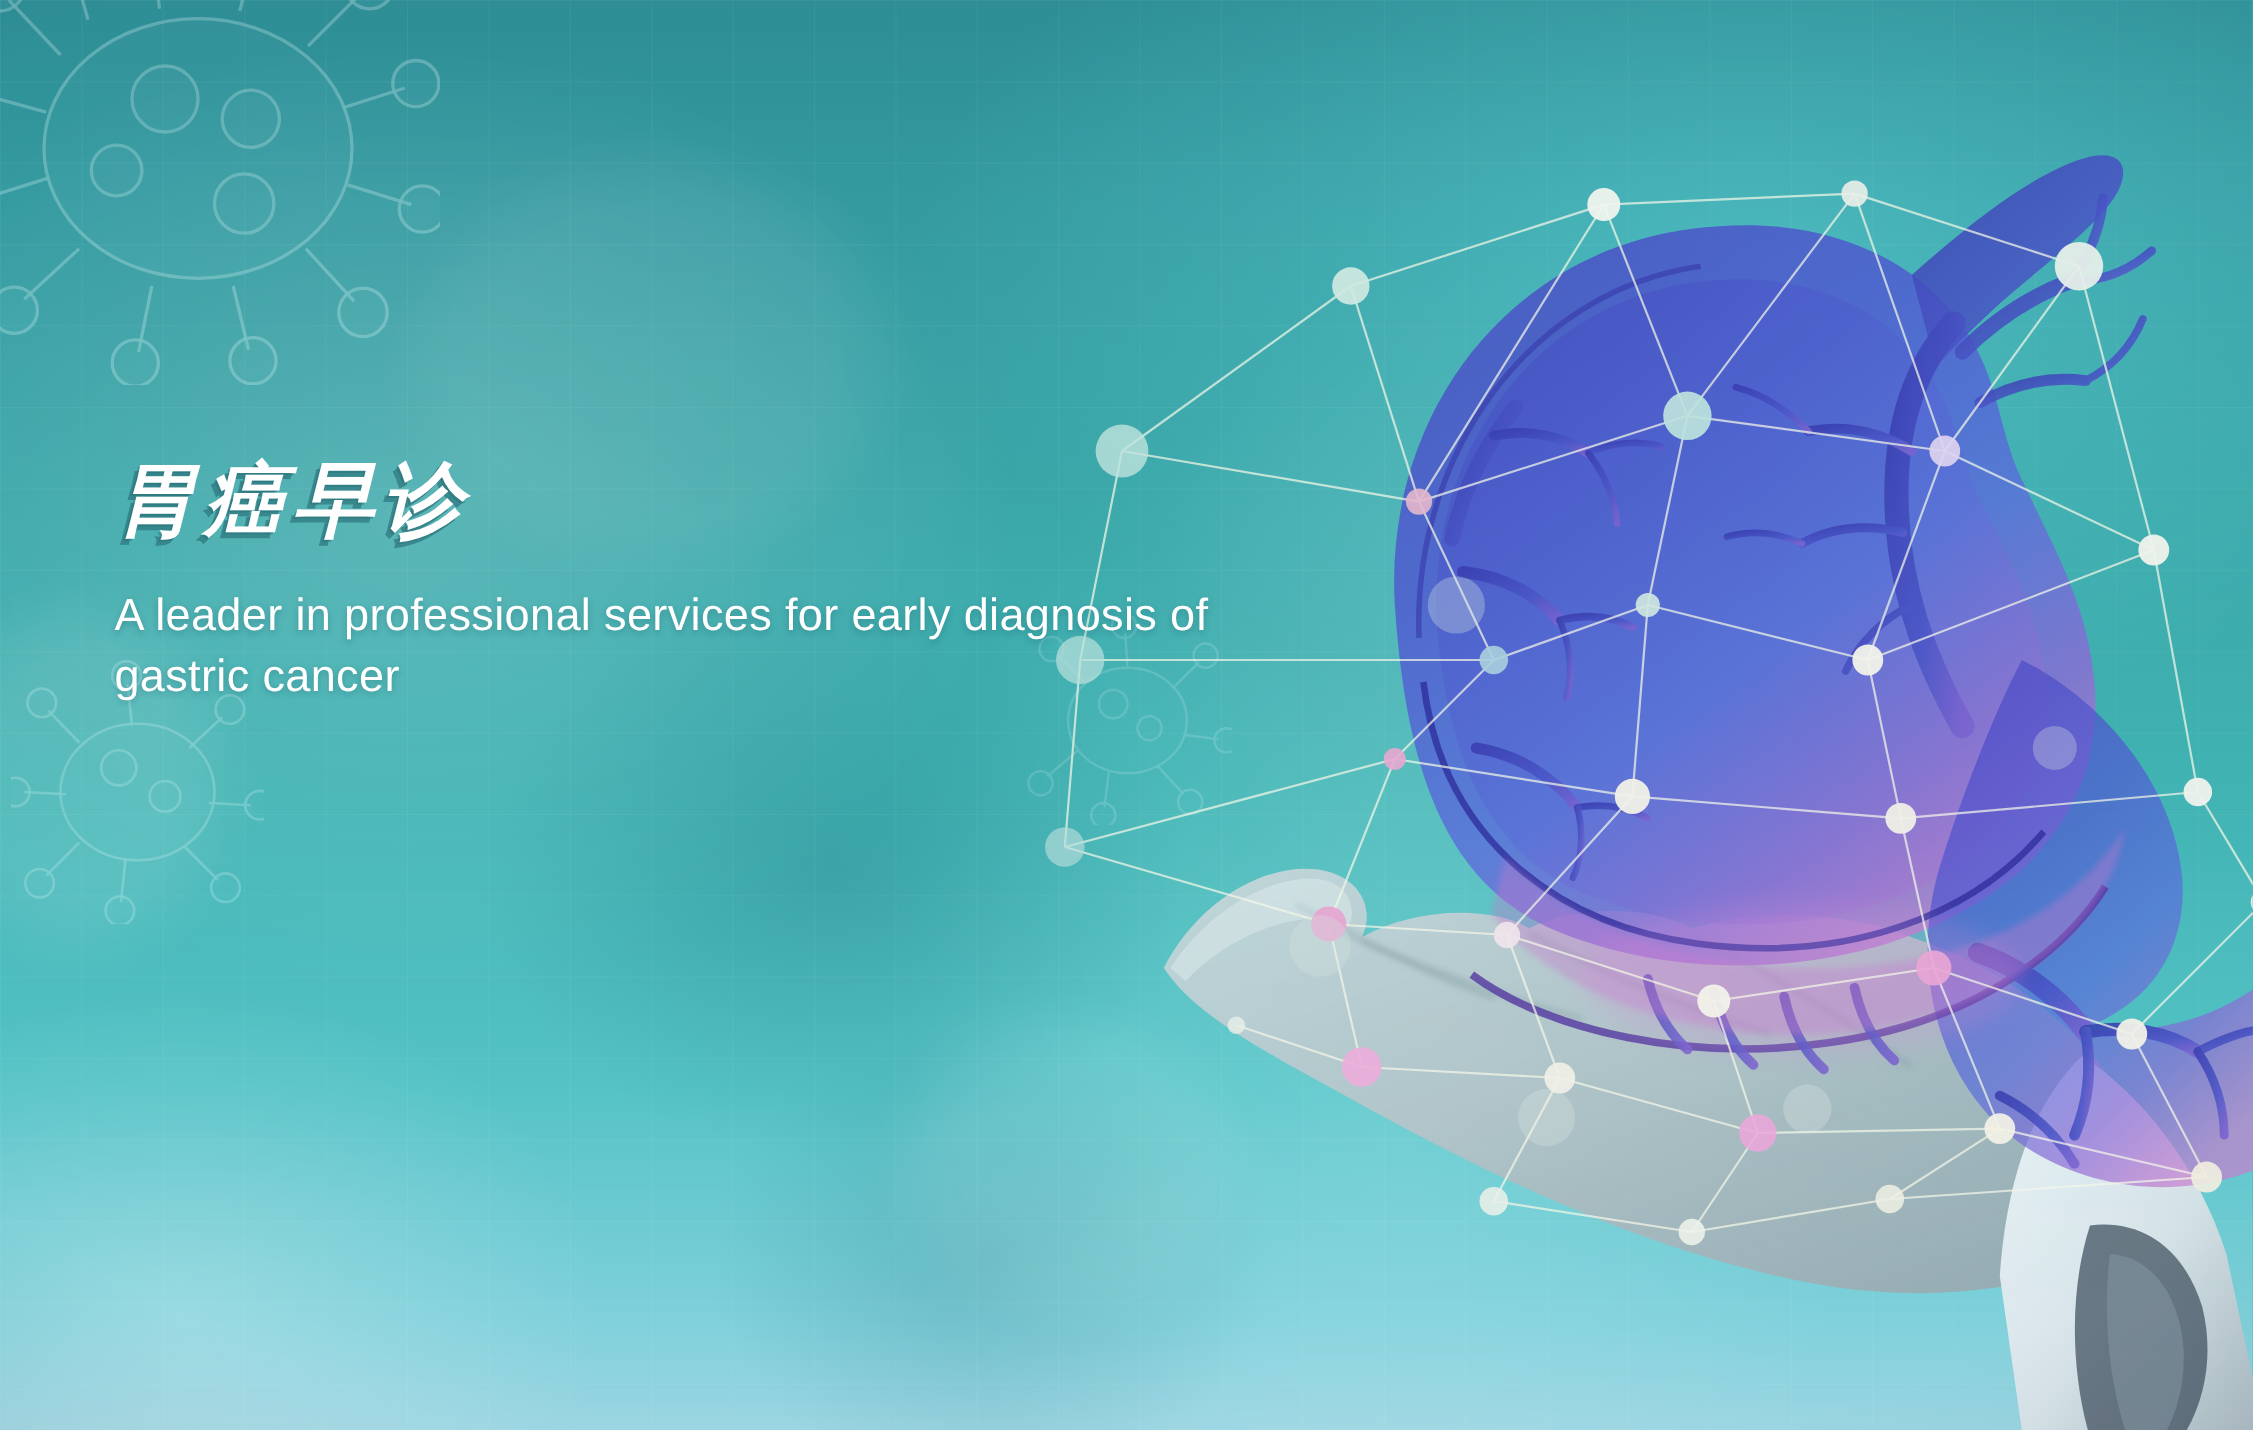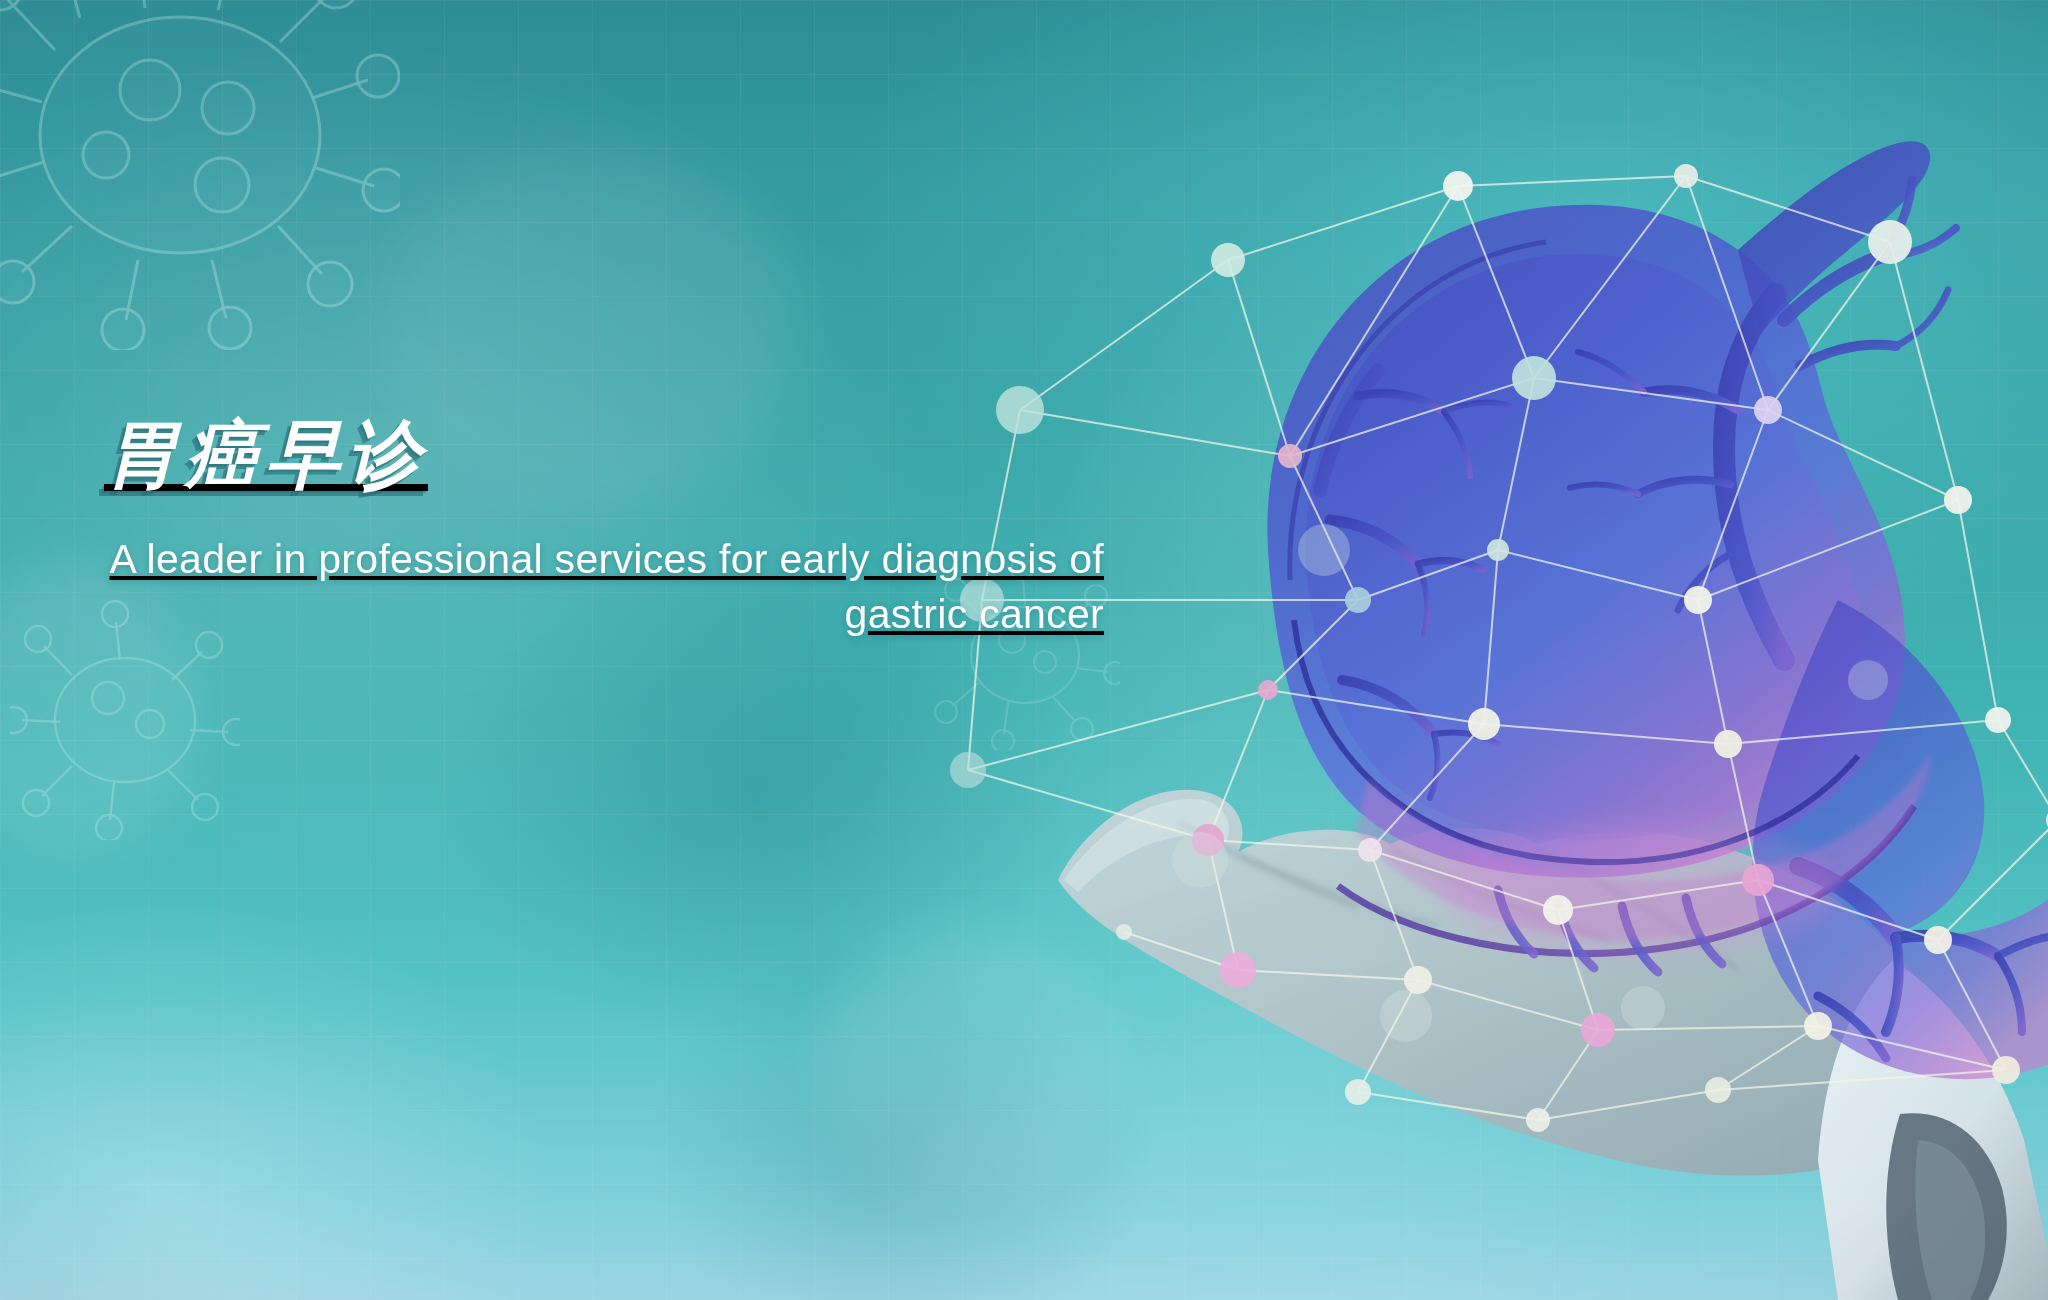--- a/index.html
+++ b/index.html
@@ -45,36 +45,35 @@
   }
   .bg-virus{position:absolute;opacity:.30;}
   .bg-virus svg{display:block;}
   .bg-blob{position:absolute;border-radius:50%;filter:blur(26px);}
 
   
   .graphic{position:absolute;right:-10px;top:80px;width:1120px;height:1220px;}
   .graphic svg{display:block;width:100%;height:100%;}
 
   
-  .copy{position:absolute;left:104px;top:418px;width:1000px;text-decoration:underline;}
+  .copy{position:absolute;left:104px;top:418px;width:1000px;}
   .title-line{
     font-weight:700;font-style:italic;color:#ffffff;
     font-size:74px;line-height:1.0;letter-spacing:7px;
     white-space:nowrap;
     text-shadow:-5px 5px 0 rgba(38,110,118,.62), -2px 2px 0 rgba(38,110,118,.45);
     font-family:"Liberation Sans","DejaVu Sans",sans-serif;
   }
   .title-line.l2{margin-top:20px;}
   .subtitle{
     margin-top:40px;
     color:#ffffff;font-size:41px;line-height:1.35;font-weight:400;
     letter-spacing:.3px;max-width:1010px;
     text-shadow:0 2px 6px rgba(24,88,100,.35);
     font-family:"Liberation Sans","DejaVu Sans",sans-serif;
-    text-align:right;
   }
 </style>
 </head>
 <body>
 
 <div class="stage">
 
   <div class="bg-base"></div>
   <div class="bg-sheen-1"></div>
   <div class="bg-sheen-2"></div>

